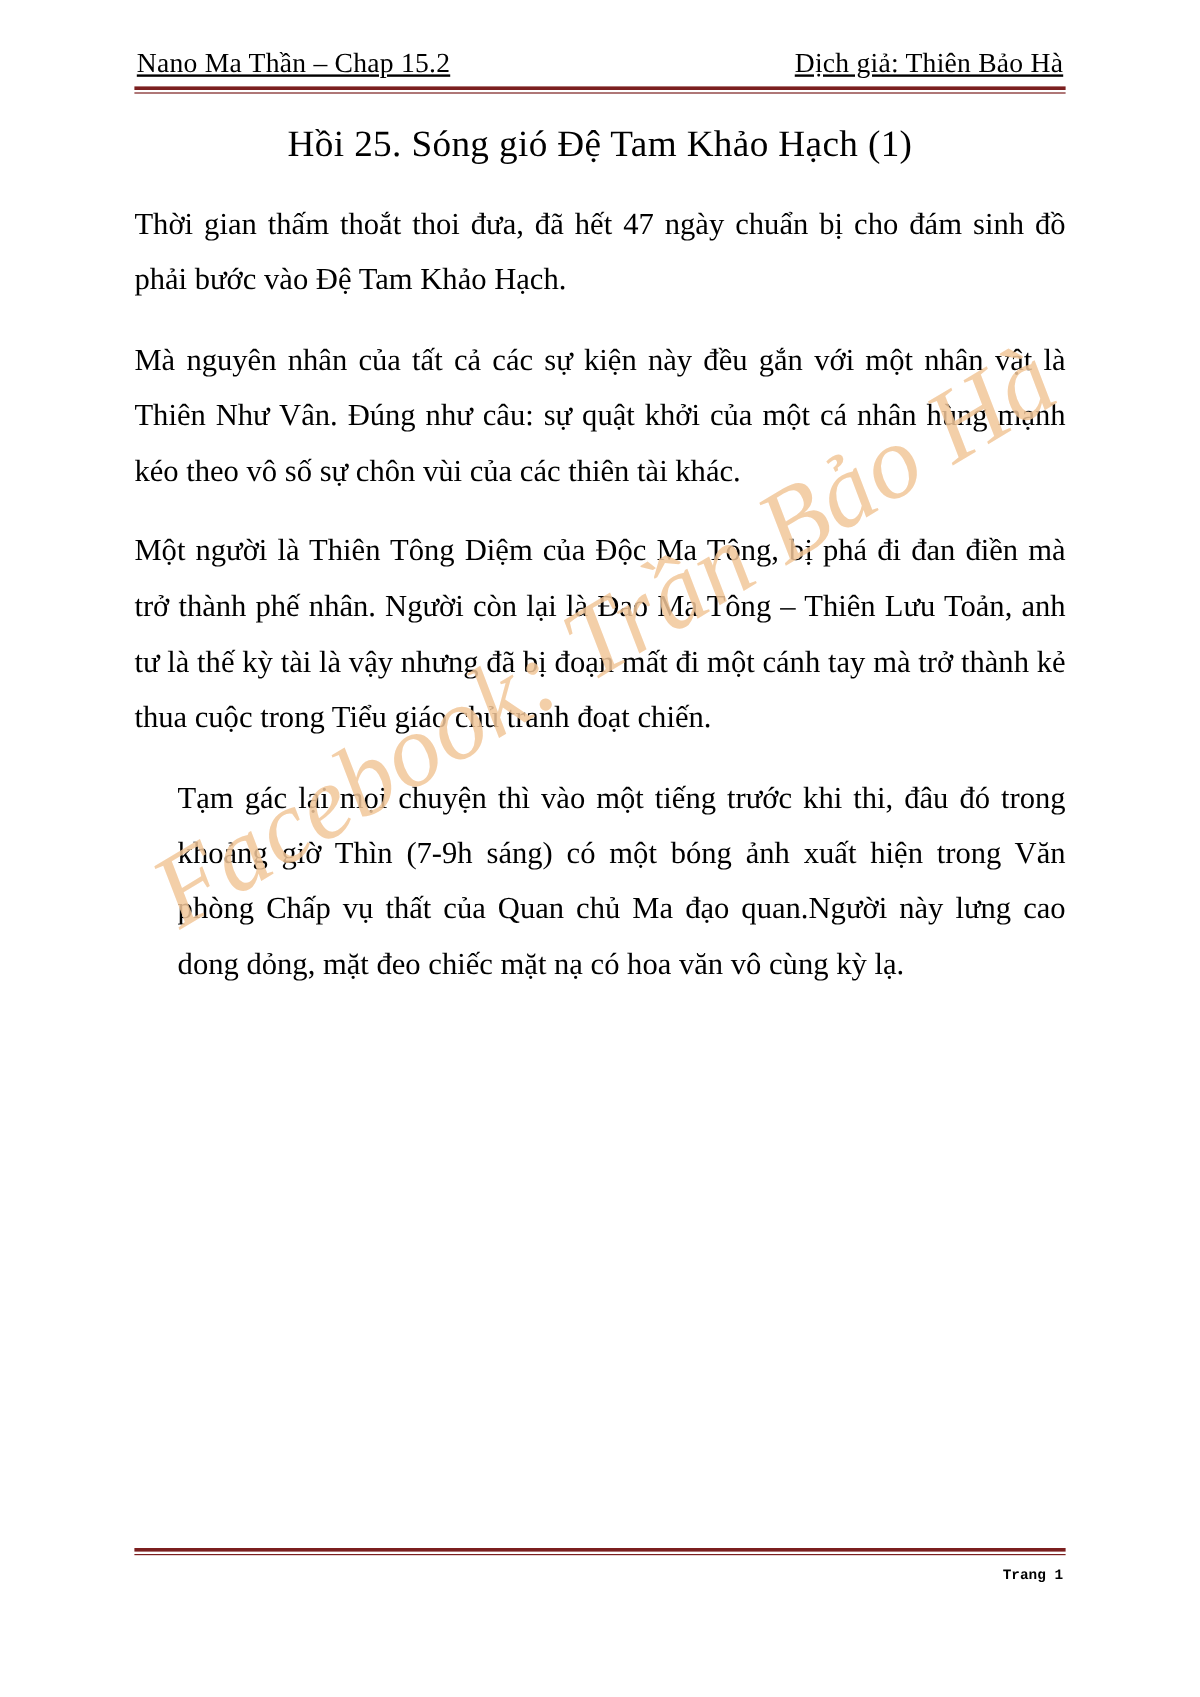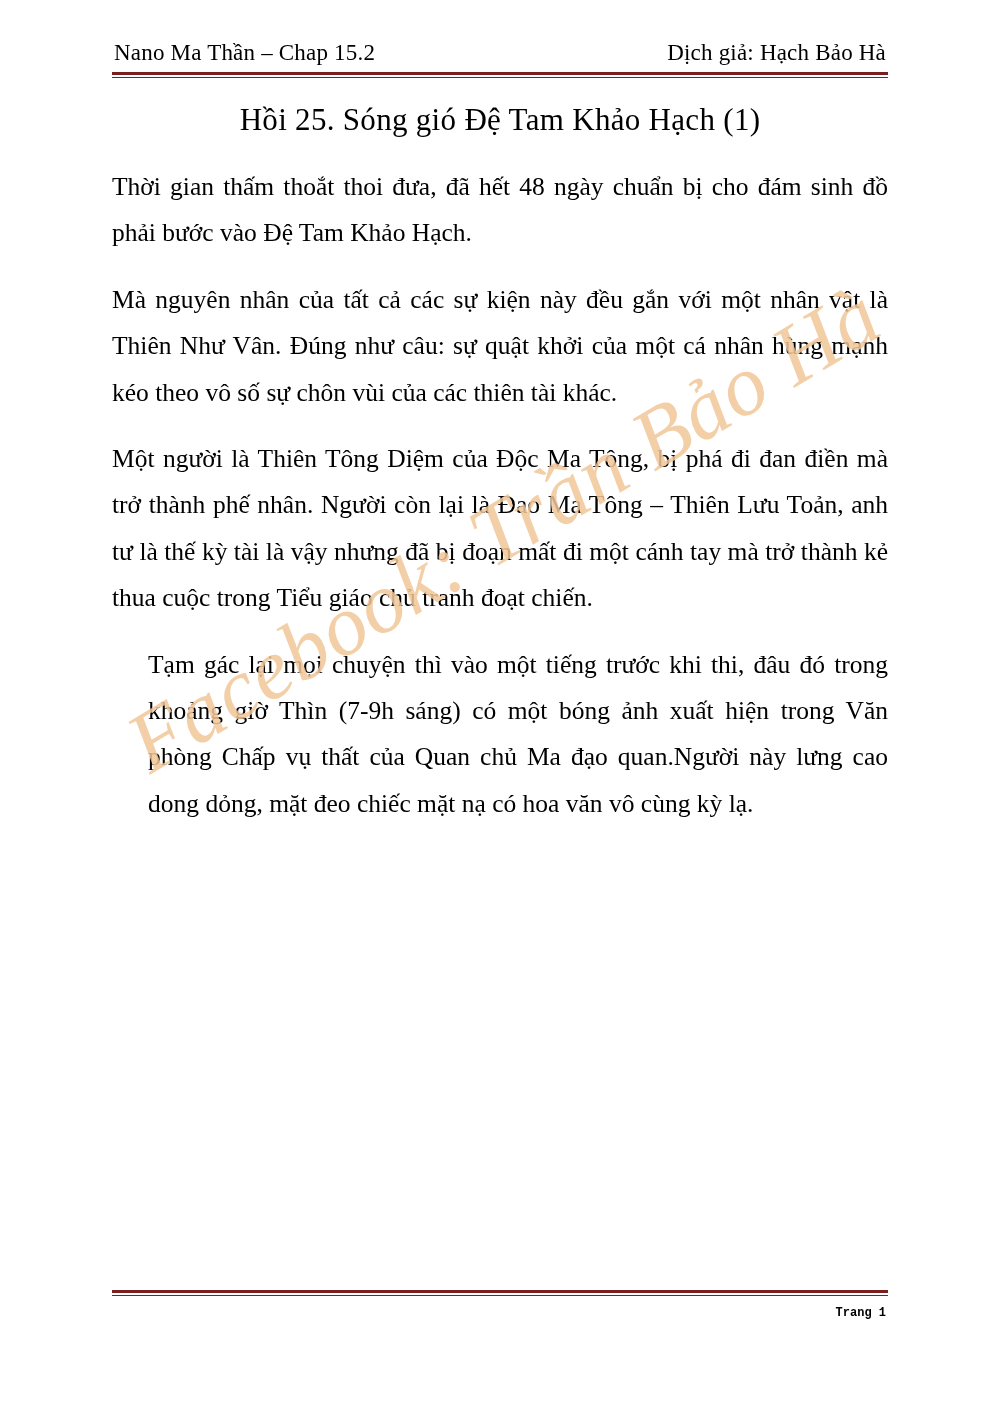--- a/index.html
+++ b/index.html
@@ -32,20 +32,21 @@
   .header {
     display: flex;
     justify-content: space-between;
     align-items: baseline;
     font-size: 23px;
     letter-spacing: 0.2px;
     padding: 0 2px 6px 2px;
   }
   .header-left, .header-right {
     white-space: nowrap;
+    text-decoration: underline;
   }
   .rule-double {
     border-top: 3px solid #7b1f1f;
     border-bottom: 1px solid #7b1f1f;
     height: 2px;
     margin-bottom: 4px;
   }
   .rule-double-bottom {
     border-top: 3px solid #7b1f1f;
     border-bottom: 1px solid #7b1f1f;
@@ -111,27 +112,27 @@
 </style>
 </head>
 <body>
 
 <div class="page">
 
   <div class="content">
 
     <div class="header">
       <div class="header-left">Nano Ma Thần – Chap 15.2</div>
-      <div class="header-right">Dịch giả: Hạch Bảo Hà</div>
+      <div class="header-right">Dịch giả: Thiên Bảo Hà</div>
     </div>
     <div class="rule-double"></div>
 
     <h1 class="doc-title">Hồi 25. Sóng gió Đệ Tam Khảo Hạch (1)</h1>
 
-    <p class="para">Thời gian thấm thoắt thoi đưa, đã hết 48 ngày chuẩn bị cho đám sinh đồ phải bước vào Đệ Tam Khảo Hạch.</p>
+    <p class="para">Thời gian thấm thoắt thoi đưa, đã hết 47 ngày chuẩn bị cho đám sinh đồ phải bước vào Đệ Tam Khảo Hạch.</p>
     <p class="para">Mà nguyên nhân của tất cả các sự kiện này đều gắn với một nhân vật là Thiên Như Vân. Đúng như câu: sự quật khởi của một cá nhân hùng mạnh kéo theo vô số sự chôn vùi của các thiên tài khác.</p>
     <p class="para">Một người là Thiên Tông Diệm của Độc Ma Tông, bị phá đi đan điền mà trở thành phế nhân. Người còn lại là Đao Ma Tông – Thiên Lưu Toản, anh tư là thế kỳ tài là vậy nhưng đã bị đoạn mất đi một cánh tay mà trở thành kẻ thua cuộc trong Tiểu giáo chủ tranh đoạt chiến.</p>
     <p class="para">Tạm gác lại mọi chuyện thì vào một tiếng trước khi thi, đâu đó trong khoảng giờ Thìn (7-9h sáng) có một bóng ảnh xuất hiện trong Văn phòng Chấp vụ thất của Quan chủ Ma đạo quan.Người này lưng cao dong dỏng, mặt đeo chiếc mặt nạ có hoa văn vô cùng kỳ lạ.</p>
 
   </div>
 
   <div class="watermark">
     <span>Facebook: Trần Bảo Hà</span>
   </div>
 

